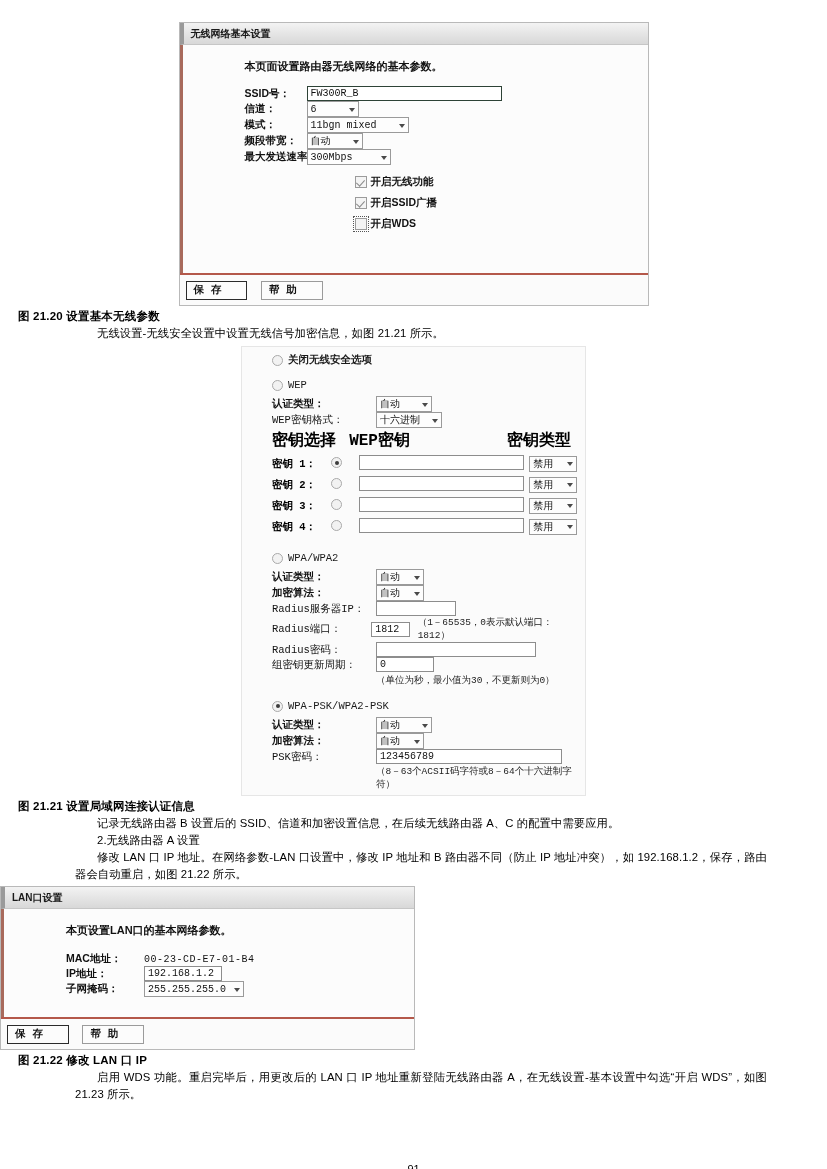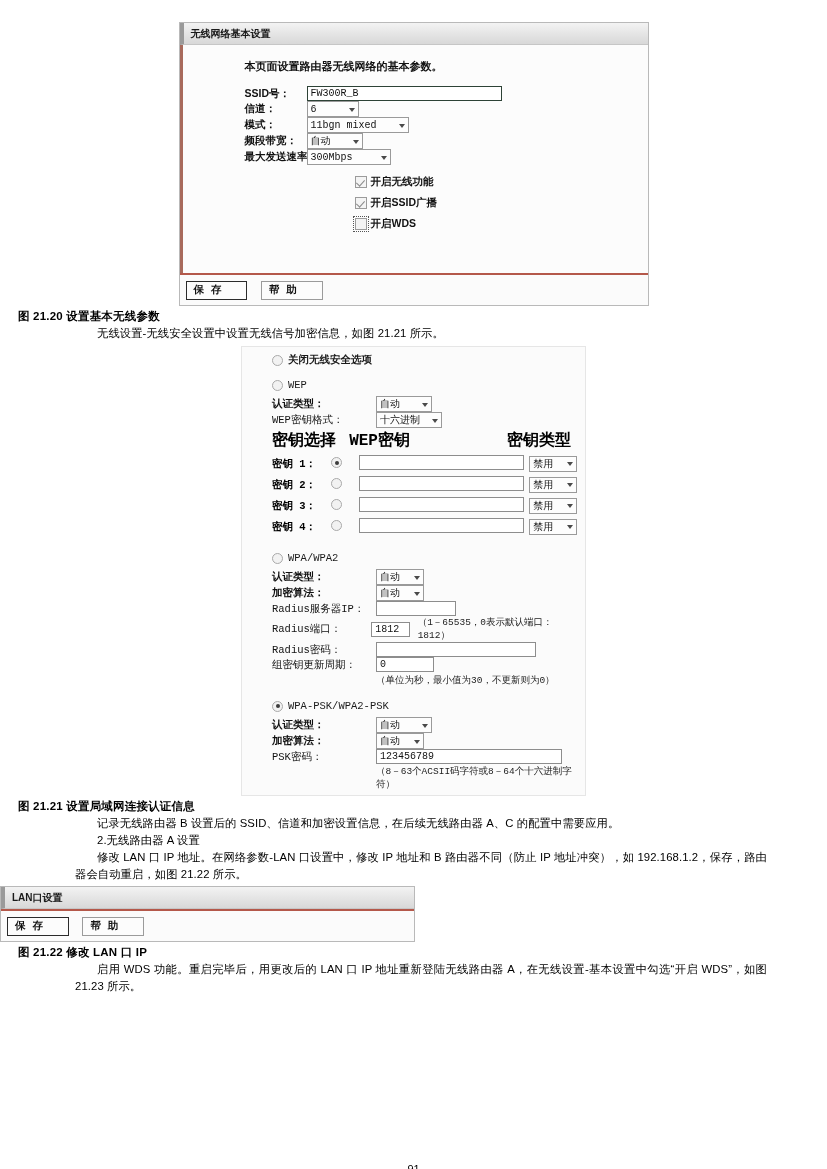--- a/index.html
+++ b/index.html
@@ -450,20 +450,39 @@
   </div>
 
   <div class="caption">图 21.21 设置局域网连接认证信息</div>
   <div class="para indent">记录无线路由器 B 设置后的 SSID、信道和加密设置信息，在后续无线路由器 A、C 的配置中需要应用。</div>
   <div class="para indent">2.无线路由器 A 设置</div>
   <div class="para indent">修改 LAN 口 IP 地址。在网络参数-LAN 口设置中，修改 IP 地址和 B 路由器不同（防止 IP 地址冲突），如 192.168.1.2，保存，路由器会自动重启，如图 21.22 所示。</div>
 
   <div style="margin:3px 0 0 0; display:flex; justify-content:flex-start;">
     <div class="panel" style="width:415px;">
       <div class="panel-title">LAN口设置</div>
+      <div class="panel-body" style="min-height:108px;">
+        <div class="panel-desc" style="margin-bottom:14px;">本页设置LAN口的基本网络参数。</div>
+
+        <div class="row">
+          <div class="lbl">MAC地址：</div>
+          <span class="static-val" style="margin-left:16px;">00-23-CD-E7-01-B4</span>
+        </div>
+        <div class="row">
+          <div class="lbl">IP地址：</div>
+          <span class="txtin" style="width:78px; margin-left:16px;">192.168.1.2</span>
+        </div>
+        <div class="row">
+          <div class="lbl">子网掩码：</div>
+          <div class="sel" style="width:100px; margin-left:16px;">
+            <span>255.255.255.0</span>
+            <span class="arr"></span>
+          </div>
+        </div>
+      </div>
       <div class="panel-foot">
         <span class="btn primary">保 存</span>
         <span class="btn">帮 助</span>
       </div>
     </div>
   </div>
 
   <div class="caption">图 21.22 修改 LAN 口 IP</div>
   <div class="para indent">启用 WDS 功能。重启完毕后，用更改后的 LAN 口 IP 地址重新登陆无线路由器 A，在无线设置-基本设置中勾选“开启 WDS”，如图 21.23 所示。</div>
 

